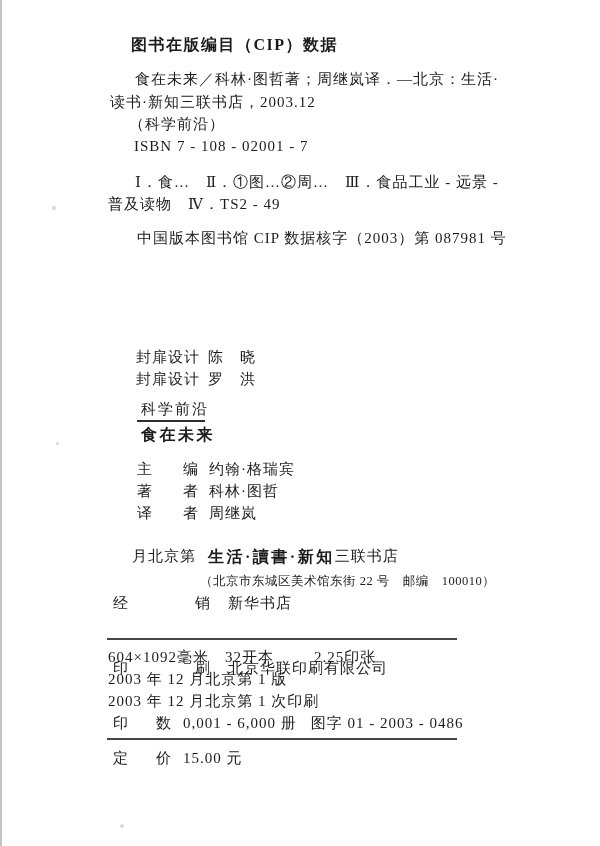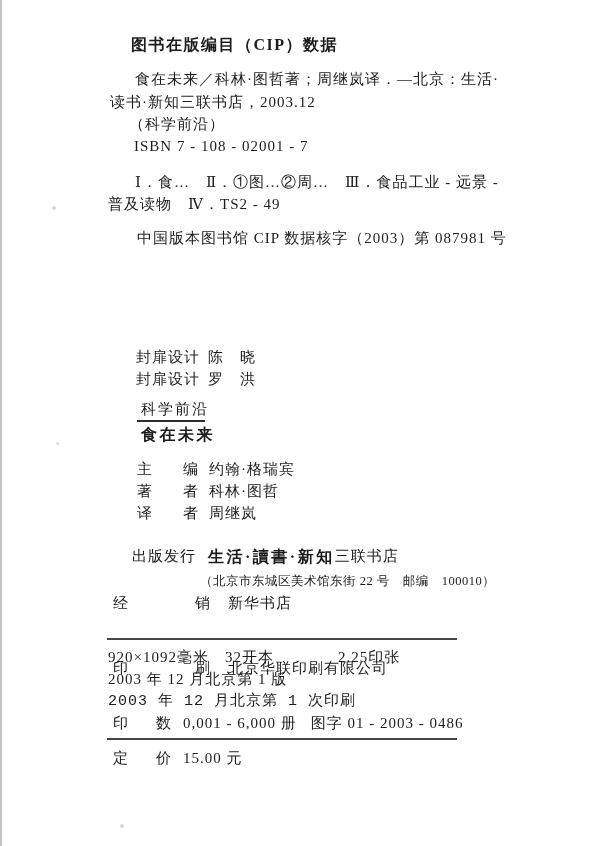--- a/index.html
+++ b/index.html
@@ -43,21 +43,21 @@
     vertical-align: top;
   }
   .w62 { width: 62px; }
   .w98 { width: 98px; }
   .w59 { width: 59px; }
   .row-value { display: inline-block; vertical-align: top; }
   .gap10 { margin-left: 10px; }
   .gap11 { margin-left: 11px; }
   .gap14 { margin-left: 14px; }
   .gap17 { margin-left: 17px; }
-  .gap40 { margin-left: 64px; }
+  .gap40 { margin-left: 40px; }
   .publisher-styled {
     font-weight: bold;
     font-size: 16px;
     letter-spacing: 2.5px;
   }
   .address { font-size: 12.5px; letter-spacing: 0.5px; }
   .rule {
     position: absolute;
     height: 1.5px;
     background: #454545;
@@ -103,37 +103,37 @@
     <span class="row-label w62">主编</span><span class="row-value gap10">约翰·格瑞宾</span>
   </div>
   <div class="line" style="left:137px; top:484px;">
     <span class="row-label w62">著者</span><span class="row-value gap10">科林·图哲</span>
   </div>
   <div class="line" style="left:137px; top:506px;">
     <span class="row-label w62">译者</span><span class="row-value gap10">周继岚</span>
   </div>
 
   <div class="line" style="left:132px; top:549px;">
-    <span class="row-label w62">出版发行</span><span class="row-value gap14 publisher-styled">生活·讀書·新知</span><span class="row-value">三联书店</span>
+    <span class="row-label w62">月北京第</span><span class="row-value gap14 publisher-styled">生活·讀書·新知</span><span class="row-value">三联书店</span>
   </div>
   <div class="line address" style="left:200px; top:575px;">（北京市东城区美术馆东街 22 号　邮编　100010）</div>
   <div class="line" style="left:113px; top:596px;">
     <span class="row-label w98">经销</span><span class="row-value gap17">新华书店</span>
   </div>
   <div class="line" style="left:113px; top:618px;margin-top:43px;">
     <span class="row-label w98">印刷</span><span class="row-value gap17">北京华联印刷有限公司</span>
   </div>
 
   <div class="rule" style="left:107px; top:638px; width:350px;"></div>
 
   <div class="line" style="left:108px; top:650px;">
-    <span class="row-value">920×1092毫米　32开本</span><span class="row-value gap40">2.25印张</span>
+    <span class="row-value">604×1092毫米　32开本</span><span class="row-value gap40">2.25印张</span>
   </div>
   <div class="line" style="left:108px; top:672px;">2003 年 12 月北京第 1 版</div>
-  <div class="line" style="left:108px; top:694px;font-family:Liberation Mono, monospace;">2003 年 12 月北京第 1 次印刷</div>
+  <div class="line" style="left:108px; top:694px;">2003 年 12 月北京第 1 次印刷</div>
   <div class="line" style="left:113px; top:716px;">
     <span class="row-label w59">印数</span><span class="row-value gap11">0,001 - 6,000 册</span><span class="row-value gap14">图字 01 - 2003 - 0486</span>
   </div>
 
   <div class="rule" style="left:107px; top:738px; width:350px;"></div>
 
   <div class="line" style="left:113px; top:751px;">
     <span class="row-label w59">定价</span><span class="row-value gap11">15.00 元</span>
   </div>
 

